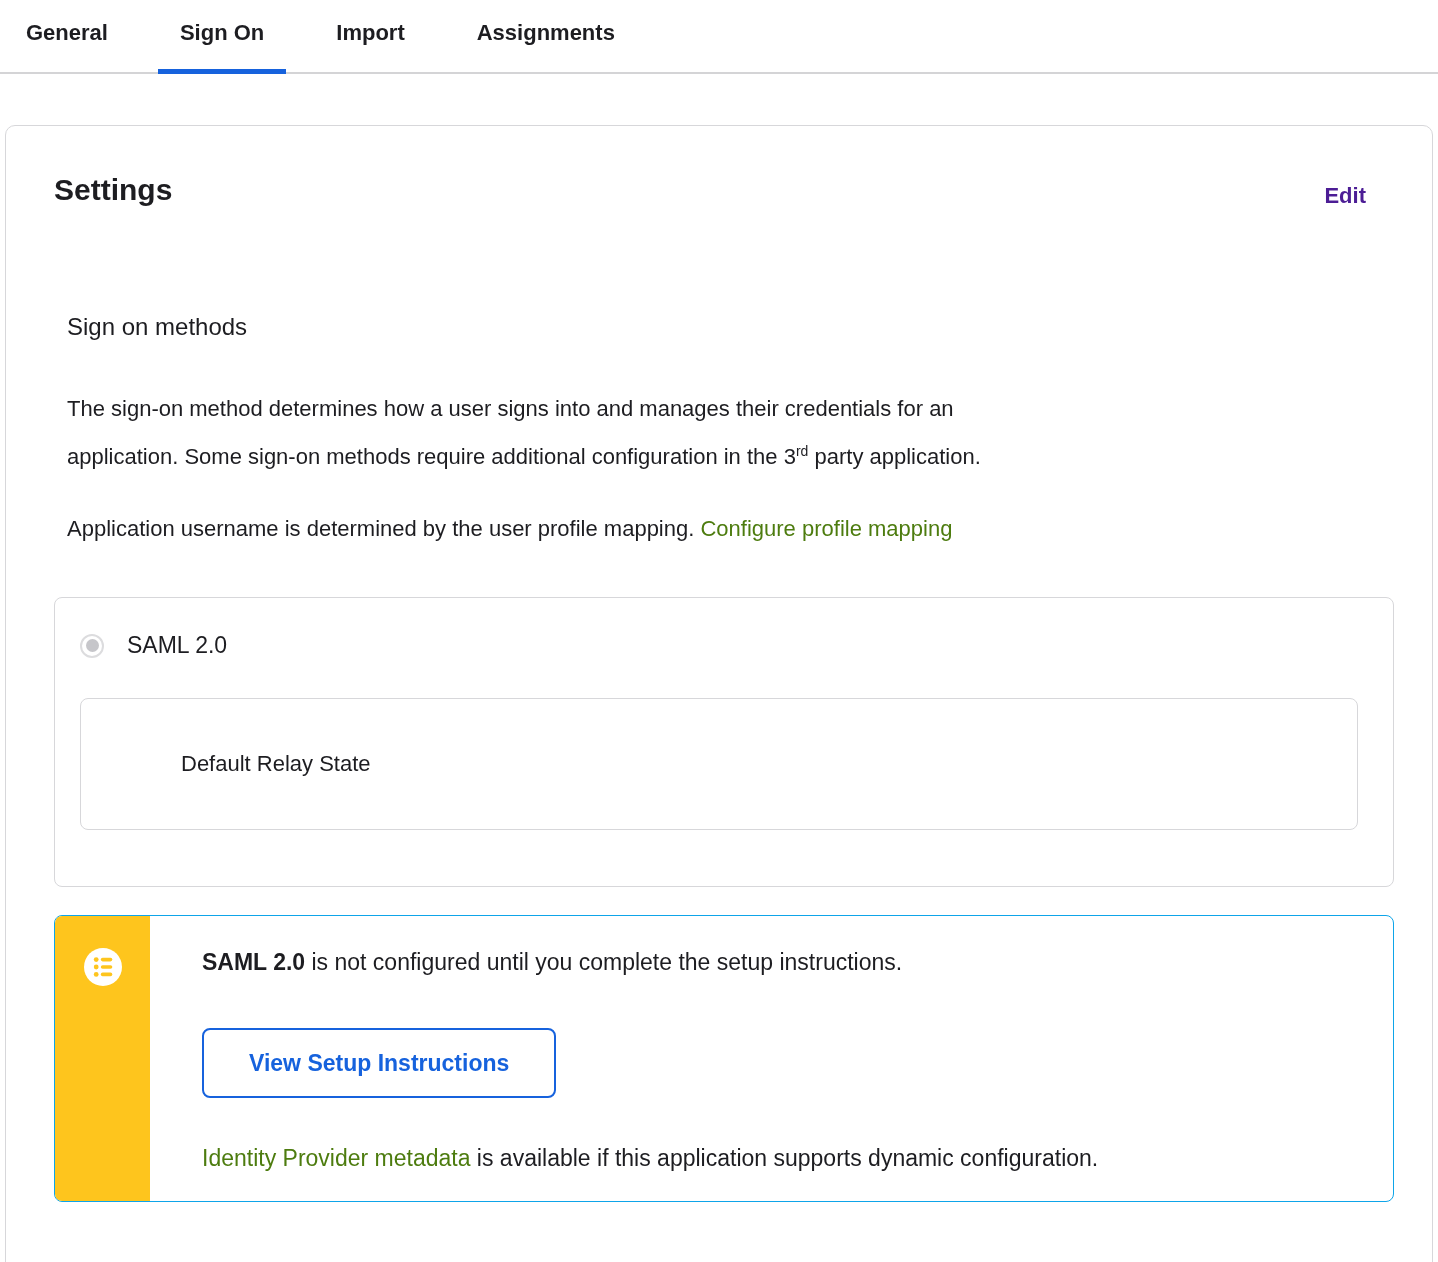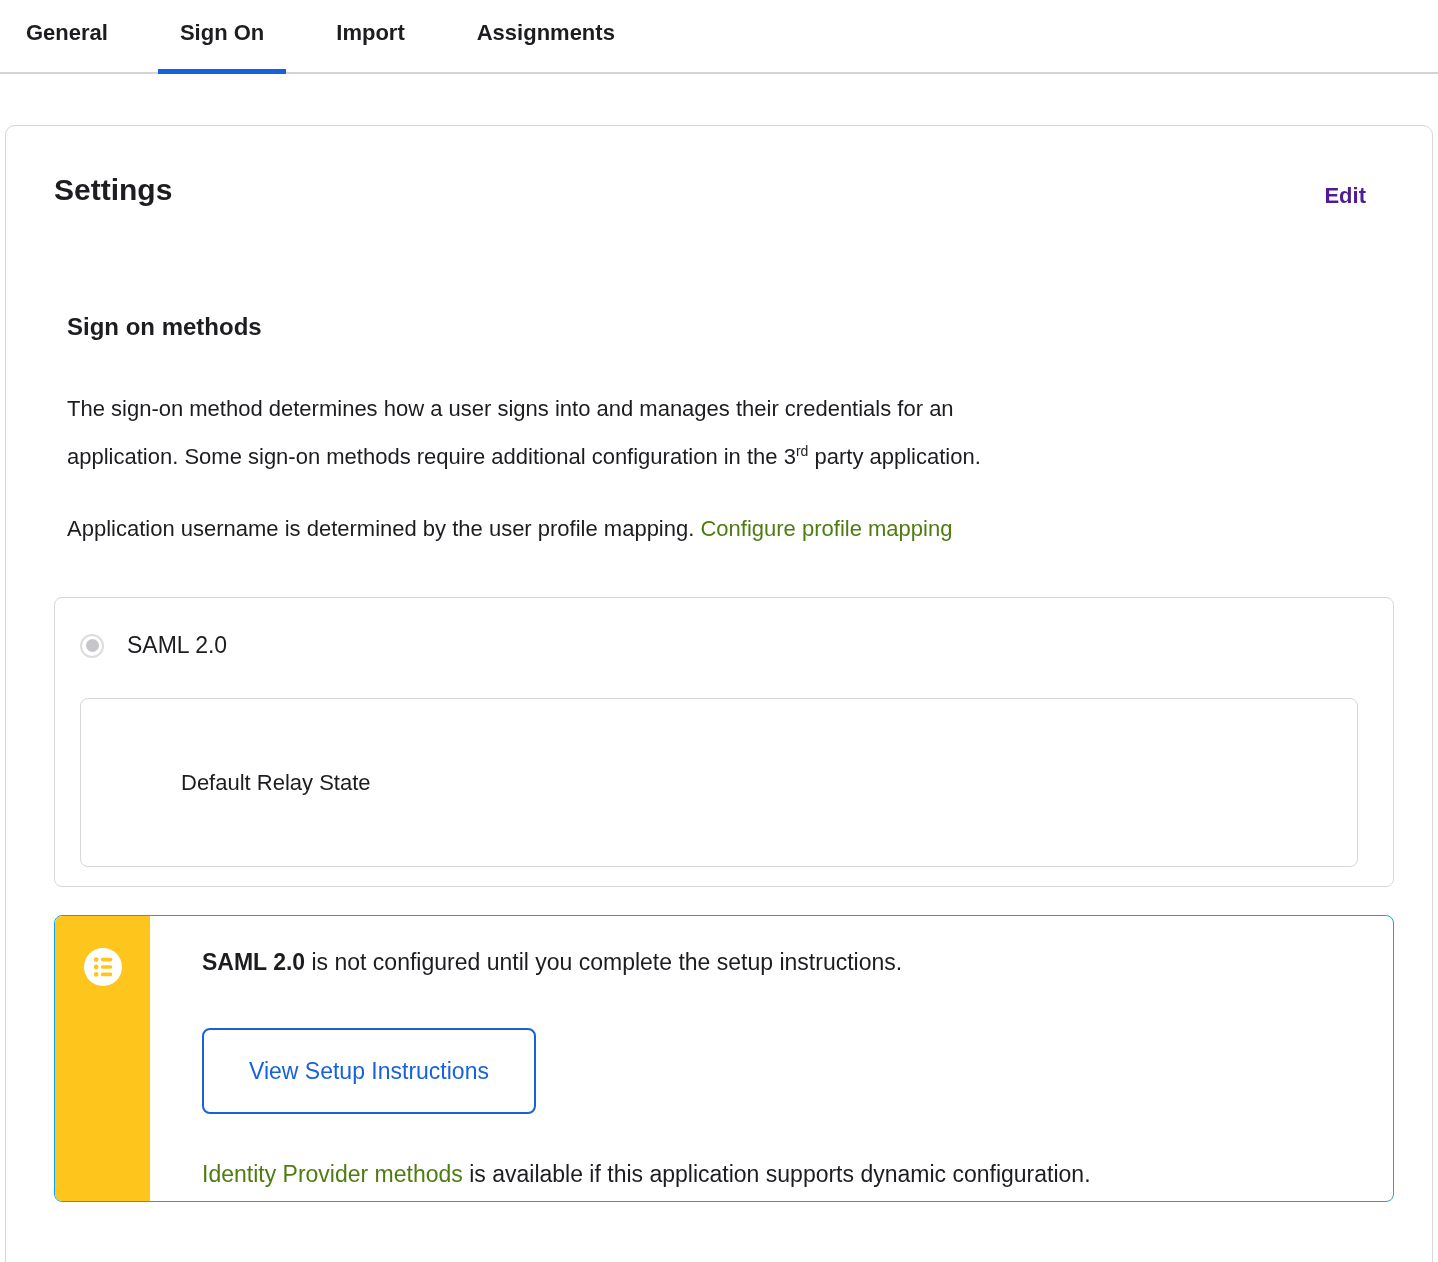--- a/index.html
+++ b/index.html
@@ -60,21 +60,21 @@
     font-weight: 700;
     color: #4c1d95;
     text-decoration: none;
     margin: 8px 28px 0 0;
     cursor: pointer;
   }
 
   .section { margin-top: 104px; }
   .section-heading {
     font-size: 24px;
-    font-weight: 700;
+    font-weight: 400;
     margin: 16px 0 44px 13px;
   }
   .para {
     font-size: 22px;
     line-height: 48px;
     margin-left: 13px;
     color: #1d1d21;
   }
   .para .line { display: block; }
   .para sup { font-size: 14px; line-height: 0; }
@@ -114,21 +114,21 @@
     background: #c6c6ca;
   }
   .radio-label {
     font-size: 23px;
     margin-left: 23px;
   }
   .field-box {
     margin-top: 39px;
     border: 1px solid #d7d7da;
     border-radius: 8px;
-    height: 169px;
+    height: 132px;
     display: flex;
     align-items: center;
     padding-left: 100px;
   }
   .field-label { font-size: 22px; }
 
   
   .callout {
     margin-top: 28px;
     border: 1px solid #0ea5e9;
@@ -152,29 +152,29 @@
   }
   .callout-msg {
     font-size: 23px;
     line-height: 32px;
   }
   .callout-msg b { font-weight: 700; }
   .setup-btn {
     margin-top: 50px;
     display: inline-flex;
     align-items: center;
-    height: 86px;
+    height: 70px;
     padding: 0 45px;
     background: #ffffff;
     border: 2px solid #1662dd;
     border-radius: 8px;
     color: #1662dd;
     font-family: "Liberation Sans", sans-serif;
     font-size: 23px;
-    font-weight: 400;
+    font-weight: 700;
     cursor: pointer;
   }
   .callout-meta {
     margin-top: 44px;
     font-size: 23px;
     line-height: 32px;
   }
 </style>
 </head>
 <body>
@@ -228,19 +228,19 @@
           <rect x="16.8" y="17.2" width="11.5" height="3.6" rx="1.8" fill="#fec51d"></rect>
           <rect x="16.8" y="24.6" width="11.5" height="3.6" rx="1.8" fill="#fec51d"></rect>
         </svg>
       </div>
       <div class="callout-body">
         <div class="callout-msg">
           <b>SAML 2.0</b><span> is not configured until you complete the setup instructions.</span>
         </div>
         <button class="setup-btn">View Setup Instructions</button>
         <div class="callout-meta">
-          <a class="inline-link">Identity Provider methods</a><span> is available if this application supports dynamic configuration.</span>
+          <a class="inline-link">Identity Provider metadata</a><span> is available if this application supports dynamic configuration.</span>
         </div>
       </div>
     </div>
 
   </div>
 </section>
 
 </body></html>

